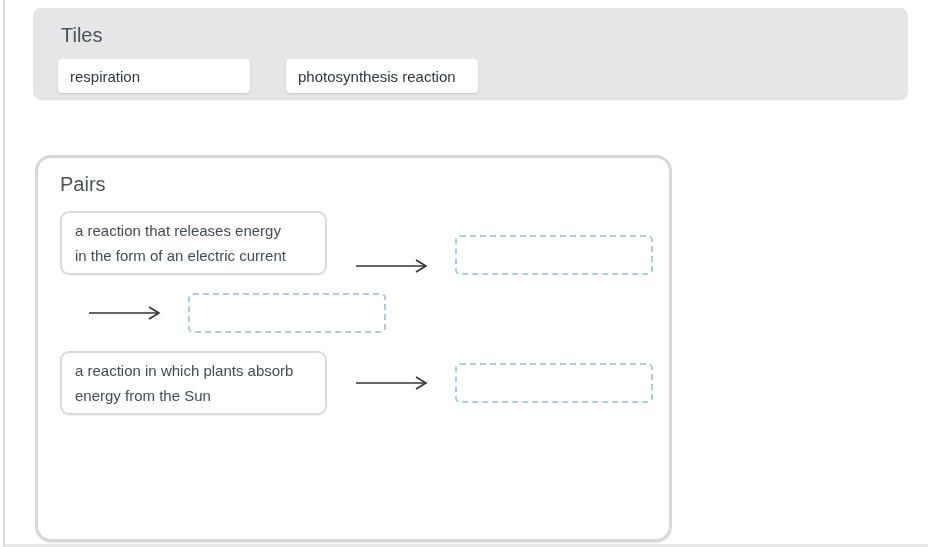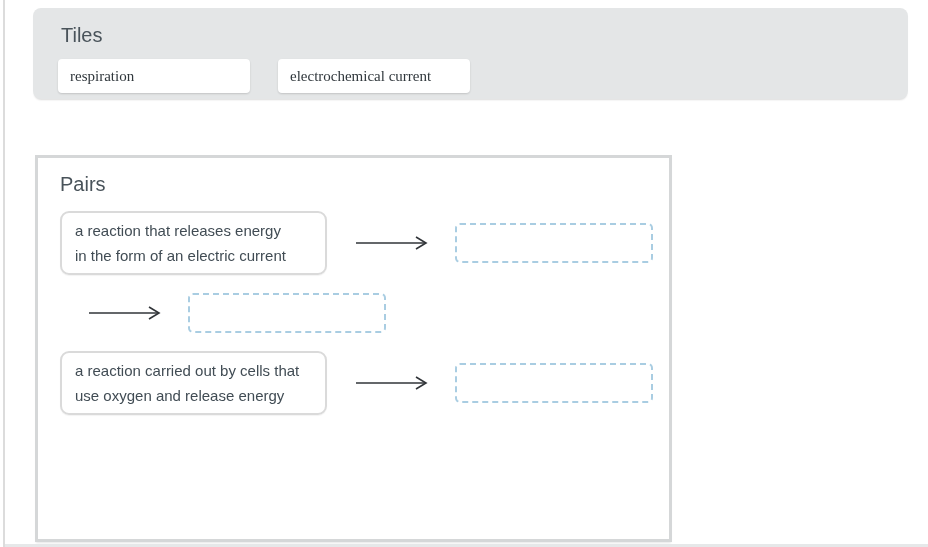--- a/index.html
+++ b/index.html
@@ -47,23 +47,22 @@
   .panel-title {
     margin: 0;
     font-size: 20px;
     font-weight: 400;
     color: #49535a;
     line-height: 24px;
   }
   .tiles-panel .panel-title { margin-left: 3px; }
   .tiles-row {
     display: flex;
-    gap: 28px;
+    gap: 36px;
     margin-top: 12px;
-    font-family: Liberation Serif, serif;
   }
   .tile {
     box-sizing: border-box;
     width: 192px;
     height: 34px;
     background: #ffffff;
     border-radius: 4px;
     display: flex;
     align-items: center;
     padding: 0 12px;
@@ -77,30 +76,30 @@
   
   .pairs-panel {
     position: absolute;
     left: 35px;
     top: 155px;
     width: 637px;
     height: 387px;
     box-sizing: border-box;
     background: #ffffff;
     border: 3px solid #d5d7d8;
-    border-radius: 0;
+    border-radius: 16px;
     padding: 14px 3px 0 22px;
     box-shadow: 0 2px 2px -1px rgba(0,0,0,0.10);
   }
   .pair-row {
     display: flex;
     align-items: center;
     margin-top: 18px;
   }
-  .pair-row:first-of-type { margin-top: 15px; }
+  .pair-row:first-of-type { margin-top: 15px; align-items: flex-end; }
   .definition-card {
     box-sizing: border-box;
     width: 267px;
     min-height: 63px;
     border: 2px solid #dadada;
     border-radius: 9px;
     padding: 5px 13px;
     display: flex;
     flex-direction: column;
     justify-content: center;
@@ -134,21 +133,21 @@
 </head>
 <body>
 
 <div class="page">
   <div class="left-line"></div>
 
   <section class="tiles-panel">
     <h2 class="panel-title">Tiles</h2>
     <div class="tiles-row">
       <div class="tile">respiration</div>
-      <div class="tile">electrochemical current</div>
+      <div class="tile">photosynthesis reaction</div>
     </div>
   </section>
 
   <section class="pairs-panel">
     <h2 class="panel-title">Pairs</h2>
 
     <div class="pair-row">
       <div class="definition-card">a reaction that releases energy
 in the form of an electric current</div>
       <span class="arrow-wrap">
@@ -163,28 +162,28 @@
     <div class="pair-row">
       <span class="arrow-wrap">
         <svg width="76" height="18" viewBox="0 0 76 18">
           <line x1="1" y1="9" x2="70" y2="9" stroke="#303438" stroke-width="1.6"></line>
           <polyline points="61,3 71,9 61,15" fill="none" stroke="#303438" stroke-width="1.6"></polyline>
         </svg>
       </span>
       <div class="drop-zone"></div>
     </div>
 
-
     <div class="pair-row">
-      <div class="definition-card">a reaction carried out by cells that
-use oxygen and release energy</div>
+      <div class="definition-card">a reaction in which plants absorb
+energy from the Sun</div>
       <span class="arrow-wrap">
         <svg width="76" height="18" viewBox="0 0 76 18">
           <line x1="1" y1="9" x2="70" y2="9" stroke="#303438" stroke-width="1.6"></line>
           <polyline points="61,3 71,9 61,15" fill="none" stroke="#303438" stroke-width="1.6"></polyline>
         </svg>
       </span>
       <div class="drop-zone"></div>
     </div>
+
   </section>
 
   <div class="bottom-strip"></div>
 </div>
 
 </body></html>

